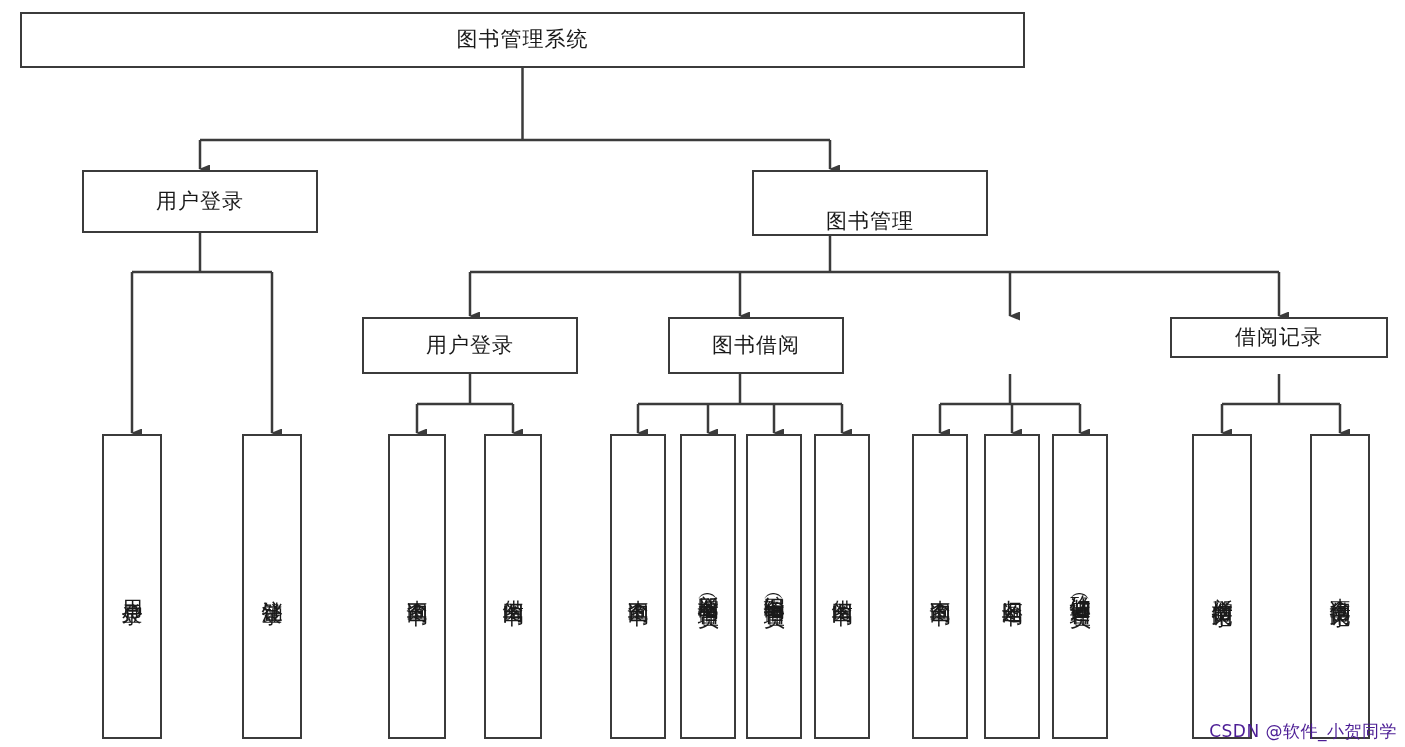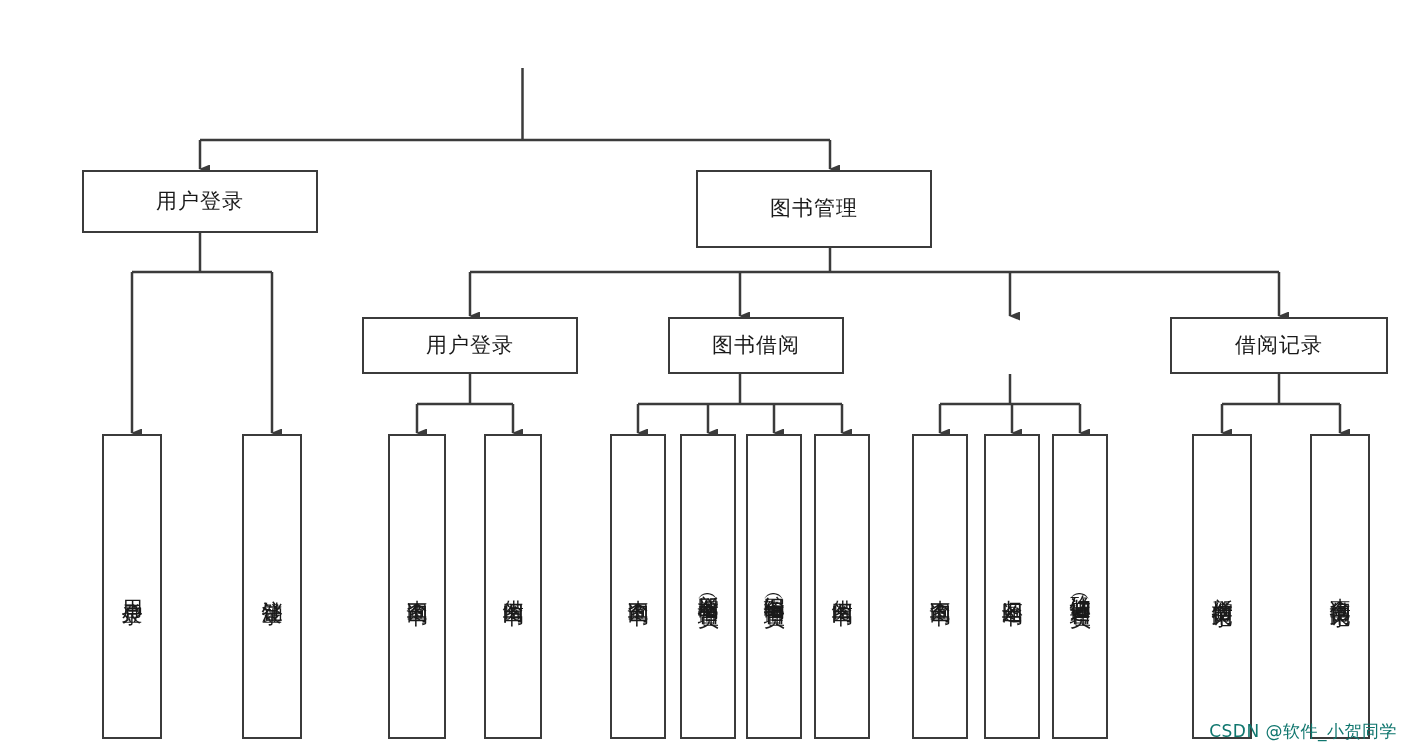--- a/index.html
+++ b/index.html
@@ -56,21 +56,21 @@
     line-height: 1.35;
     letter-spacing: 2px;
     text-align: center;
     max-height: 100%;
   }
   #watermark {
     position: absolute;
     right: 8px;
     bottom: 4px;
     font-size: 17px;
-    color: #0f766e;
+    color: #4c1d95;
     white-space: nowrap;
     letter-spacing: 0.5px;
   }
 </style>
 </head>
 <body>
 
 <div id="diagram-root">
 
   <svg class="edges" viewBox="0 0 1405 747" xmlns="http://www.w3.org/2000/svg">
@@ -109,35 +109,38 @@
         <path d="M 940 404 L 940 433" marker-end="url(#arrowhead)"></path>
         <path d="M 1012 404 L 1012 433" marker-end="url(#arrowhead)"></path>
         <path d="M 1080 404 L 1080 433" marker-end="url(#arrowhead)"></path>
         <path d="M 1279 374 L 1279 404"></path>
         <path d="M 1222 404 L 1340 404"></path>
         <path d="M 1222 404 L 1222 433" marker-end="url(#arrowhead)"></path>
         <path d="M 1340 404 L 1340 433" marker-end="url(#arrowhead)"></path>
       </g>
   </svg>
 
+  <div class="node node-h" style="left: 20px; top: 12px; width: 1005px; height: 56px;">
+    <span class="node-label">图书管理系统</span>
+  </div>
 
   <div class="node node-h" style="left: 82px; top: 170px; width: 236px; height: 63px;">
     <span class="node-label">用户登录</span>
   </div>
-  <div class="node node-h" style="left: 696px; top: 170px; width: 236px; height: 78px;">
+  <div class="node node-h" style="left: 752px; top: 170px; width: 236px; height: 66px; align-items: flex-end;">
     <span class="node-label">图书管理</span>
   </div>
 
   <div class="node node-h" style="left: 362px; top: 317px; width: 216px; height: 57px;">
     <span class="node-label">用户登录</span>
   </div>
   <div class="node node-h" style="left: 668px; top: 317px; width: 176px; height: 57px;">
     <span class="node-label">图书借阅</span>
   </div>
-  <div class="node node-h" style="left: 1170px; top: 317px; width: 218px; height: 57px;">
+  <div class="node node-h" style="left: 1170px; top: 317px; width: 218px; height: 41px;">
     <span class="node-label">借阅记录</span>
   </div>
 
   <div class="node node-v" style="left: 102px; top: 434px; width: 60px; height: 305px;">
     <span class="node-label">用户登录</span>
   </div>
   <div class="node node-v" style="left: 242px; top: 434px; width: 60px; height: 305px;">
     <span class="node-label">注销登录</span>
   </div>
 

